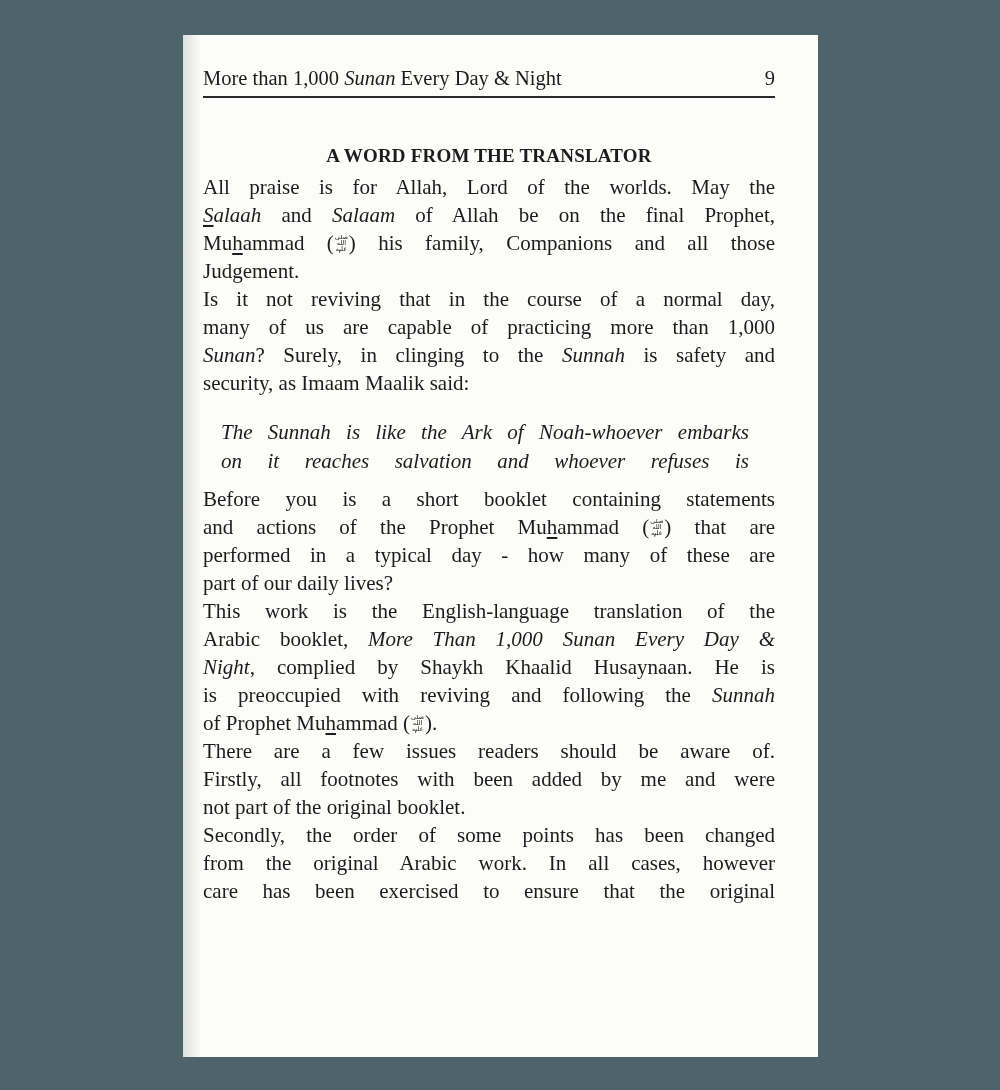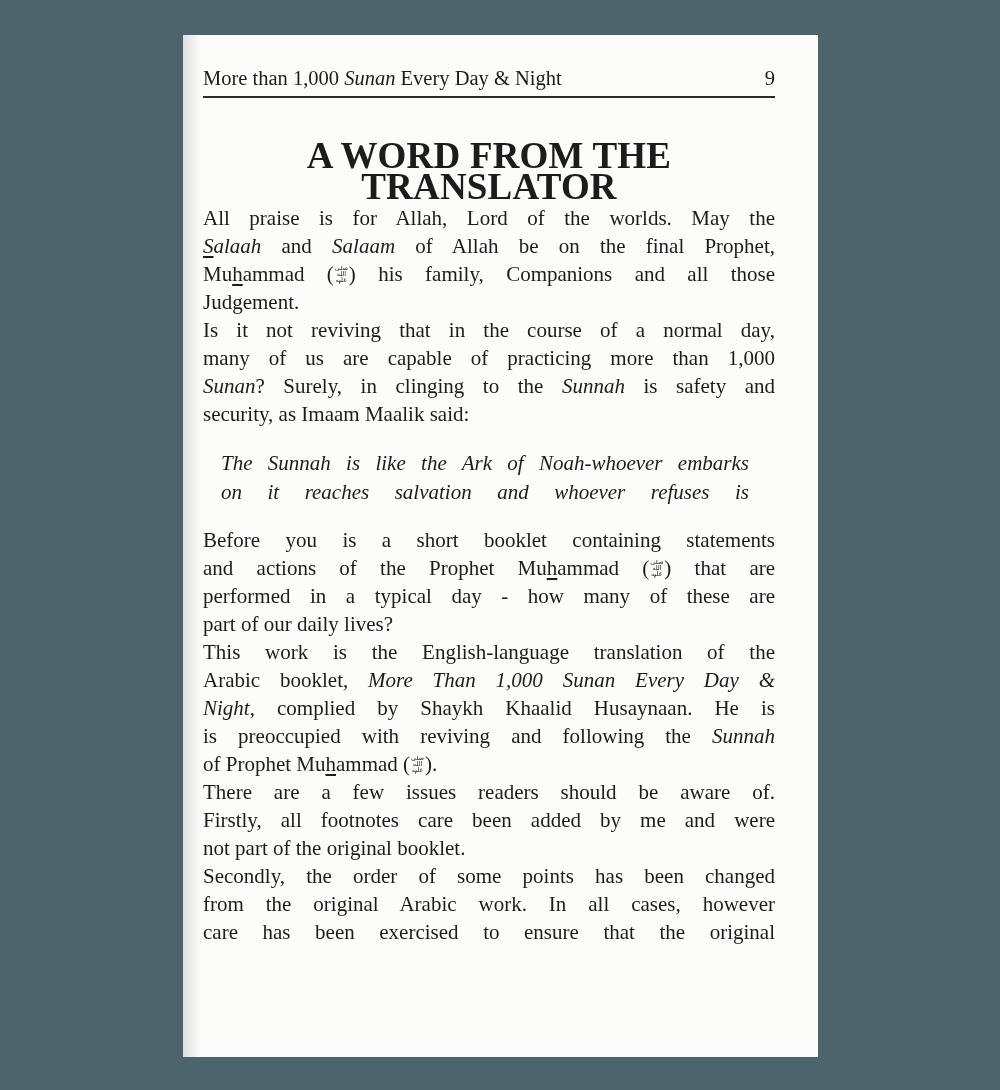--- a/index.html
+++ b/index.html
@@ -44,38 +44,38 @@
     justify-content: space-between;
     align-items: flex-end;
     font-size: 20.5px;
     line-height: 26px;
     padding-bottom: 5px;
     border-bottom: 2.5px solid #2b2b2b;
   }
   .doc-title {
     margin: 42px 0 0 0;
     text-align: center;
-    font-size: 37px;
+    font-size: 19px;
     line-height: 31px;
     font-weight: bold;
     letter-spacing: 0.2px;
   }
   .body-text {
     margin-top: 2px;
   }
   .para {
     font-size: 21px;
     line-height: 28px;
   }
   .quote {
     margin: 21px 26px 0 18px;
     line-height: 28.5px;
   }
   .quote + .para {
-    margin-top: 20px;
+    margin-top: 10px;
   }
   .line.jl {
     text-align: justify;
     text-align-last: justify;
   }
   .line.ll {
     text-align: left;
     text-align-last: left;
   }
   .u {
@@ -140,21 +140,21 @@
       </div>
       <div class="para">
         <div class="line jl">This work is the English-language translation of the</div>
         <div class="line jl">Arabic booklet, <i>More Than 1,000 Sunan Every Day &amp;</i></div>
         <div class="line jl"><i>Night</i>, complied by Shaykh Khaalid Husaynaan. He is</div>
         <div class="line jl">is preoccupied with reviving and following the <i>Sunnah</i></div>
         <div class="line ll">of Prophet Mu<span class="u">h</span>ammad <span class="saw">(<span class="saw-a">صلى الله عليه وسلم</span>)</span>.</div>
       </div>
       <div class="para">
         <div class="line jl">There are a few issues readers should be aware of.</div>
-        <div class="line jl">Firstly, all footnotes care been added by me and were</div>
+        <div class="line jl">Firstly, all footnotes with been added by me and were</div>
         <div class="line ll">not part of the original booklet.</div>
       </div>
       <div class="para">
         <div class="line jl">Secondly, the order of some points has been changed</div>
         <div class="line jl">from the original Arabic work. In all cases, however</div>
         <div class="line jl">care has been exercised to ensure that the original</div>
       </div>
     </div>
 </div>
 

